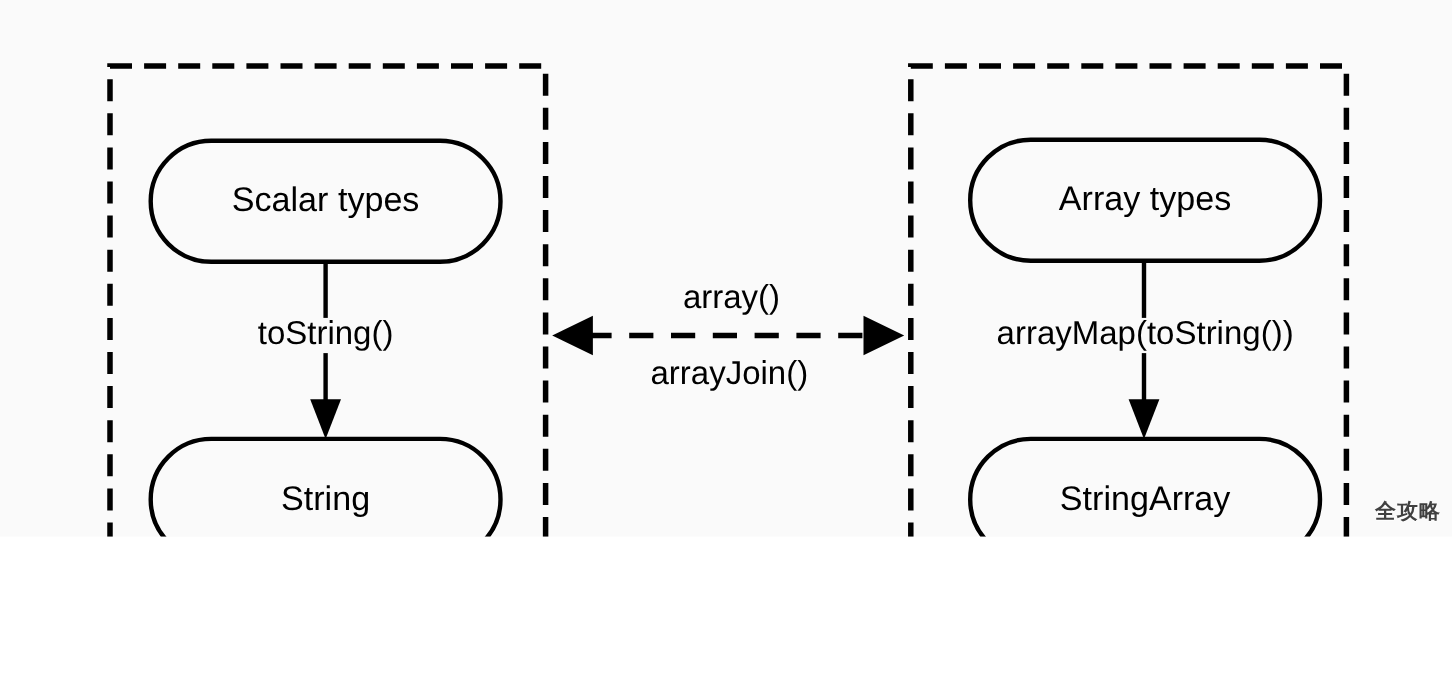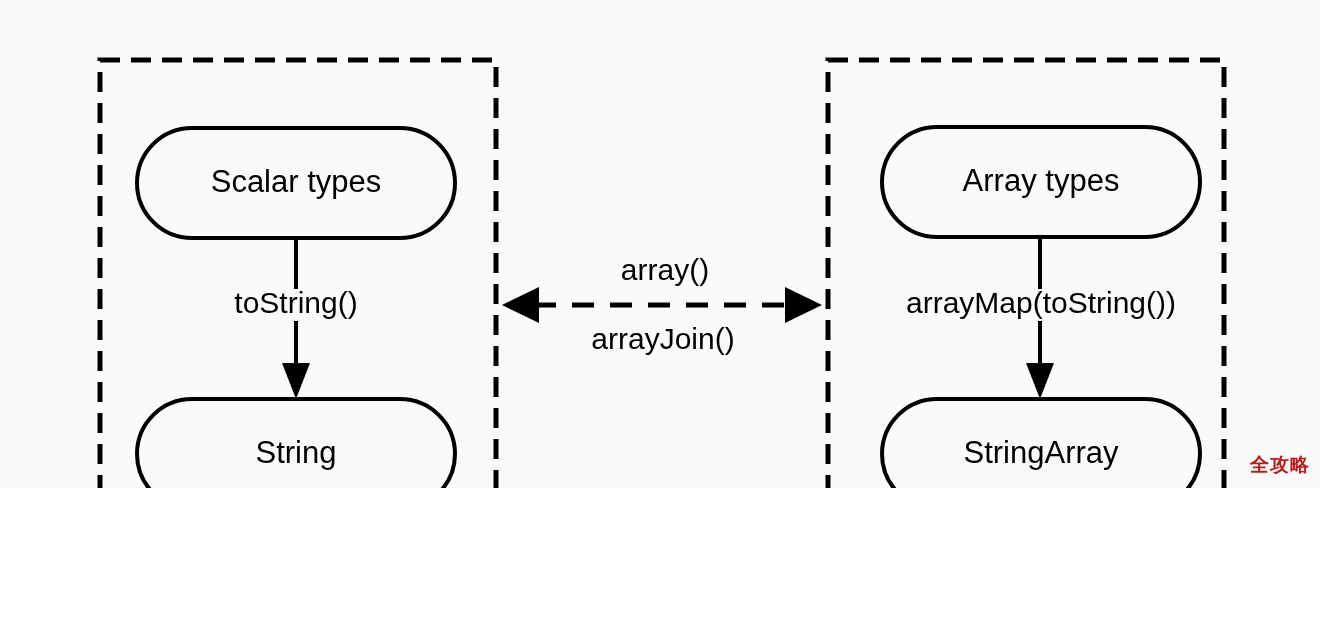--- a/index.html
+++ b/index.html
@@ -69,21 +69,21 @@
     stroke: none;
   }
   #watermark {
     position: absolute;
     right: 10px;
     bottom: 10px;
     font-family: "DejaVu Sans", sans-serif;
     font-size: 19px;
     font-weight: bold;
     letter-spacing: 1px;
-    color: #b91c1c;
+    color: #404040;
     text-shadow: 0 1px 0 rgba(255,255,255,0.85);
     user-select: none;
   }
 </style>
 </head>
 <body>
 
 <div id="canvas">
 
   <svg id="diagram-svg" viewBox="0 0 1320 620">

